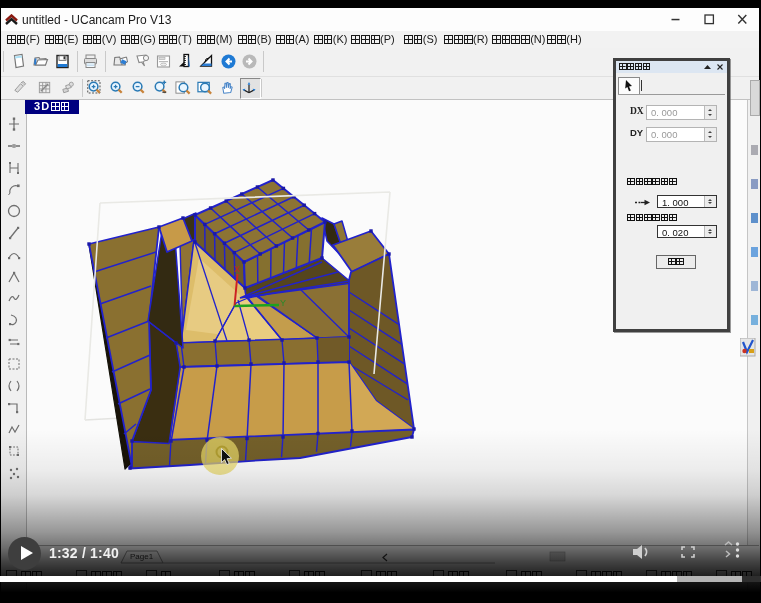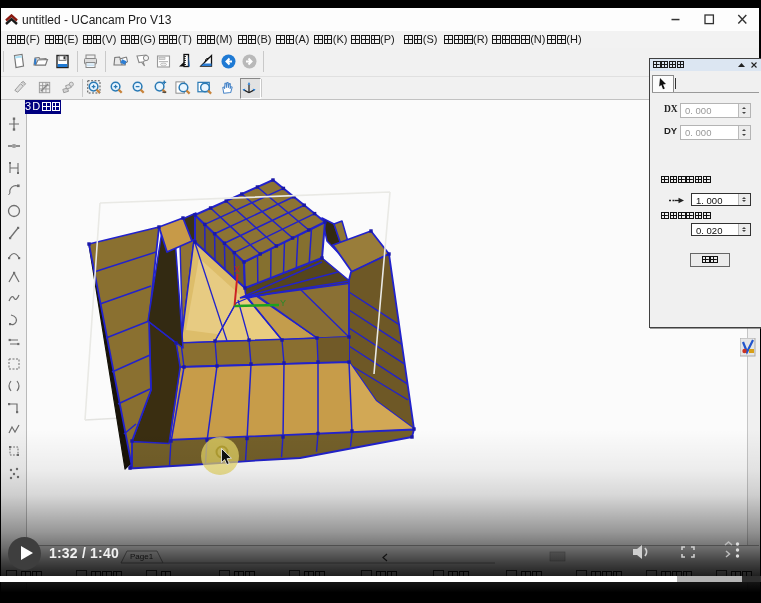--- a/index.html
+++ b/index.html
@@ -12,22 +12,22 @@
 #title{position:absolute;left:21px;top:5px;font-size:12px;color:#1a1a1a}
 #menubar{position:absolute;left:0;top:23px;width:758px;height:17px;background:#f2f2f2;font-size:11px;color:#191919}
 .mi{position:absolute;top:2px;white-space:nowrap}
 #tb1{position:absolute;left:0;top:40px;width:758px;height:28px;background:#f1f1f1;border-bottom:1px solid #e0e0e0}
 #tb2{position:absolute;left:0;top:69px;width:758px;height:22px;background:#f1f1f1;border-bottom:1px solid #c2c2c2}
 .sep{position:absolute;top:3px;width:1px;height:21px;background:#c9c9c9}
 .sep2{position:absolute;top:2px;width:1px;height:18px;background:#c9c9c9}
 .ic{position:absolute}
 #leftbar{position:absolute;left:0;top:92px;width:25px;height:503px;background:#f0f0f0;border-right:1px solid #b9b9b9}
 #canvas{position:absolute;left:26px;top:92px;width:732px;height:503px;background:#fbfbfb}
-#label3d{position:absolute;left:-2px;top:0;background:#000080;color:#fff;font-size:11px;font-weight:normal;height:13.5px;line-height:13.5px;padding:0 0;letter-spacing:1.2px}
-#panel{position:absolute;left:648px;top:49.5px;width:111px;height:268px;background:#f0f0f0;border:1px solid #404040;box-shadow:1px 1px 0 rgba(90,90,90,.6)}
+#label3d{position:absolute;left:-2px;top:0;background:#000080;color:#fff;font-size:11px;font-weight:bold;height:13.5px;line-height:13.5px;padding:0 9px;letter-spacing:1.2px}
+#panel{position:absolute;left:612px;top:49.5px;width:111px;height:268px;background:#f0f0f0;border:3px solid #404040;box-shadow:1px 1px 0 rgba(90,90,90,.6)}
 #panelhead{position:absolute;left:0;top:0;right:0;height:12px;background:#dce6f2;color:#1a1a1a;font-size:9px;line-height:12px;padding-left:3px}
 .plabel{position:absolute;font-size:9.5px;color:#222}
 .plabel2{position:absolute;font-size:9.5px;color:#111;font-weight:bold}
 .pfield{position:absolute;background:#fff;font-size:9.5px}
 .pfield span{position:absolute;left:4px;top:1px}
 .pfield.dis{border:1px solid #b4b4b4;color:#999}
 .pfield.act{border:1px solid #333;color:#111}
 .spin{position:absolute;right:0;top:0;bottom:0;width:11px;background:#ececec;border-left:1px solid #bbb;
  background-image:linear-gradient(#ececec,#ececec);}
 .spin:before{content:"";position:absolute;left:2.5px;top:1px;border:2.2px solid transparent;border-bottom-color:#444}

